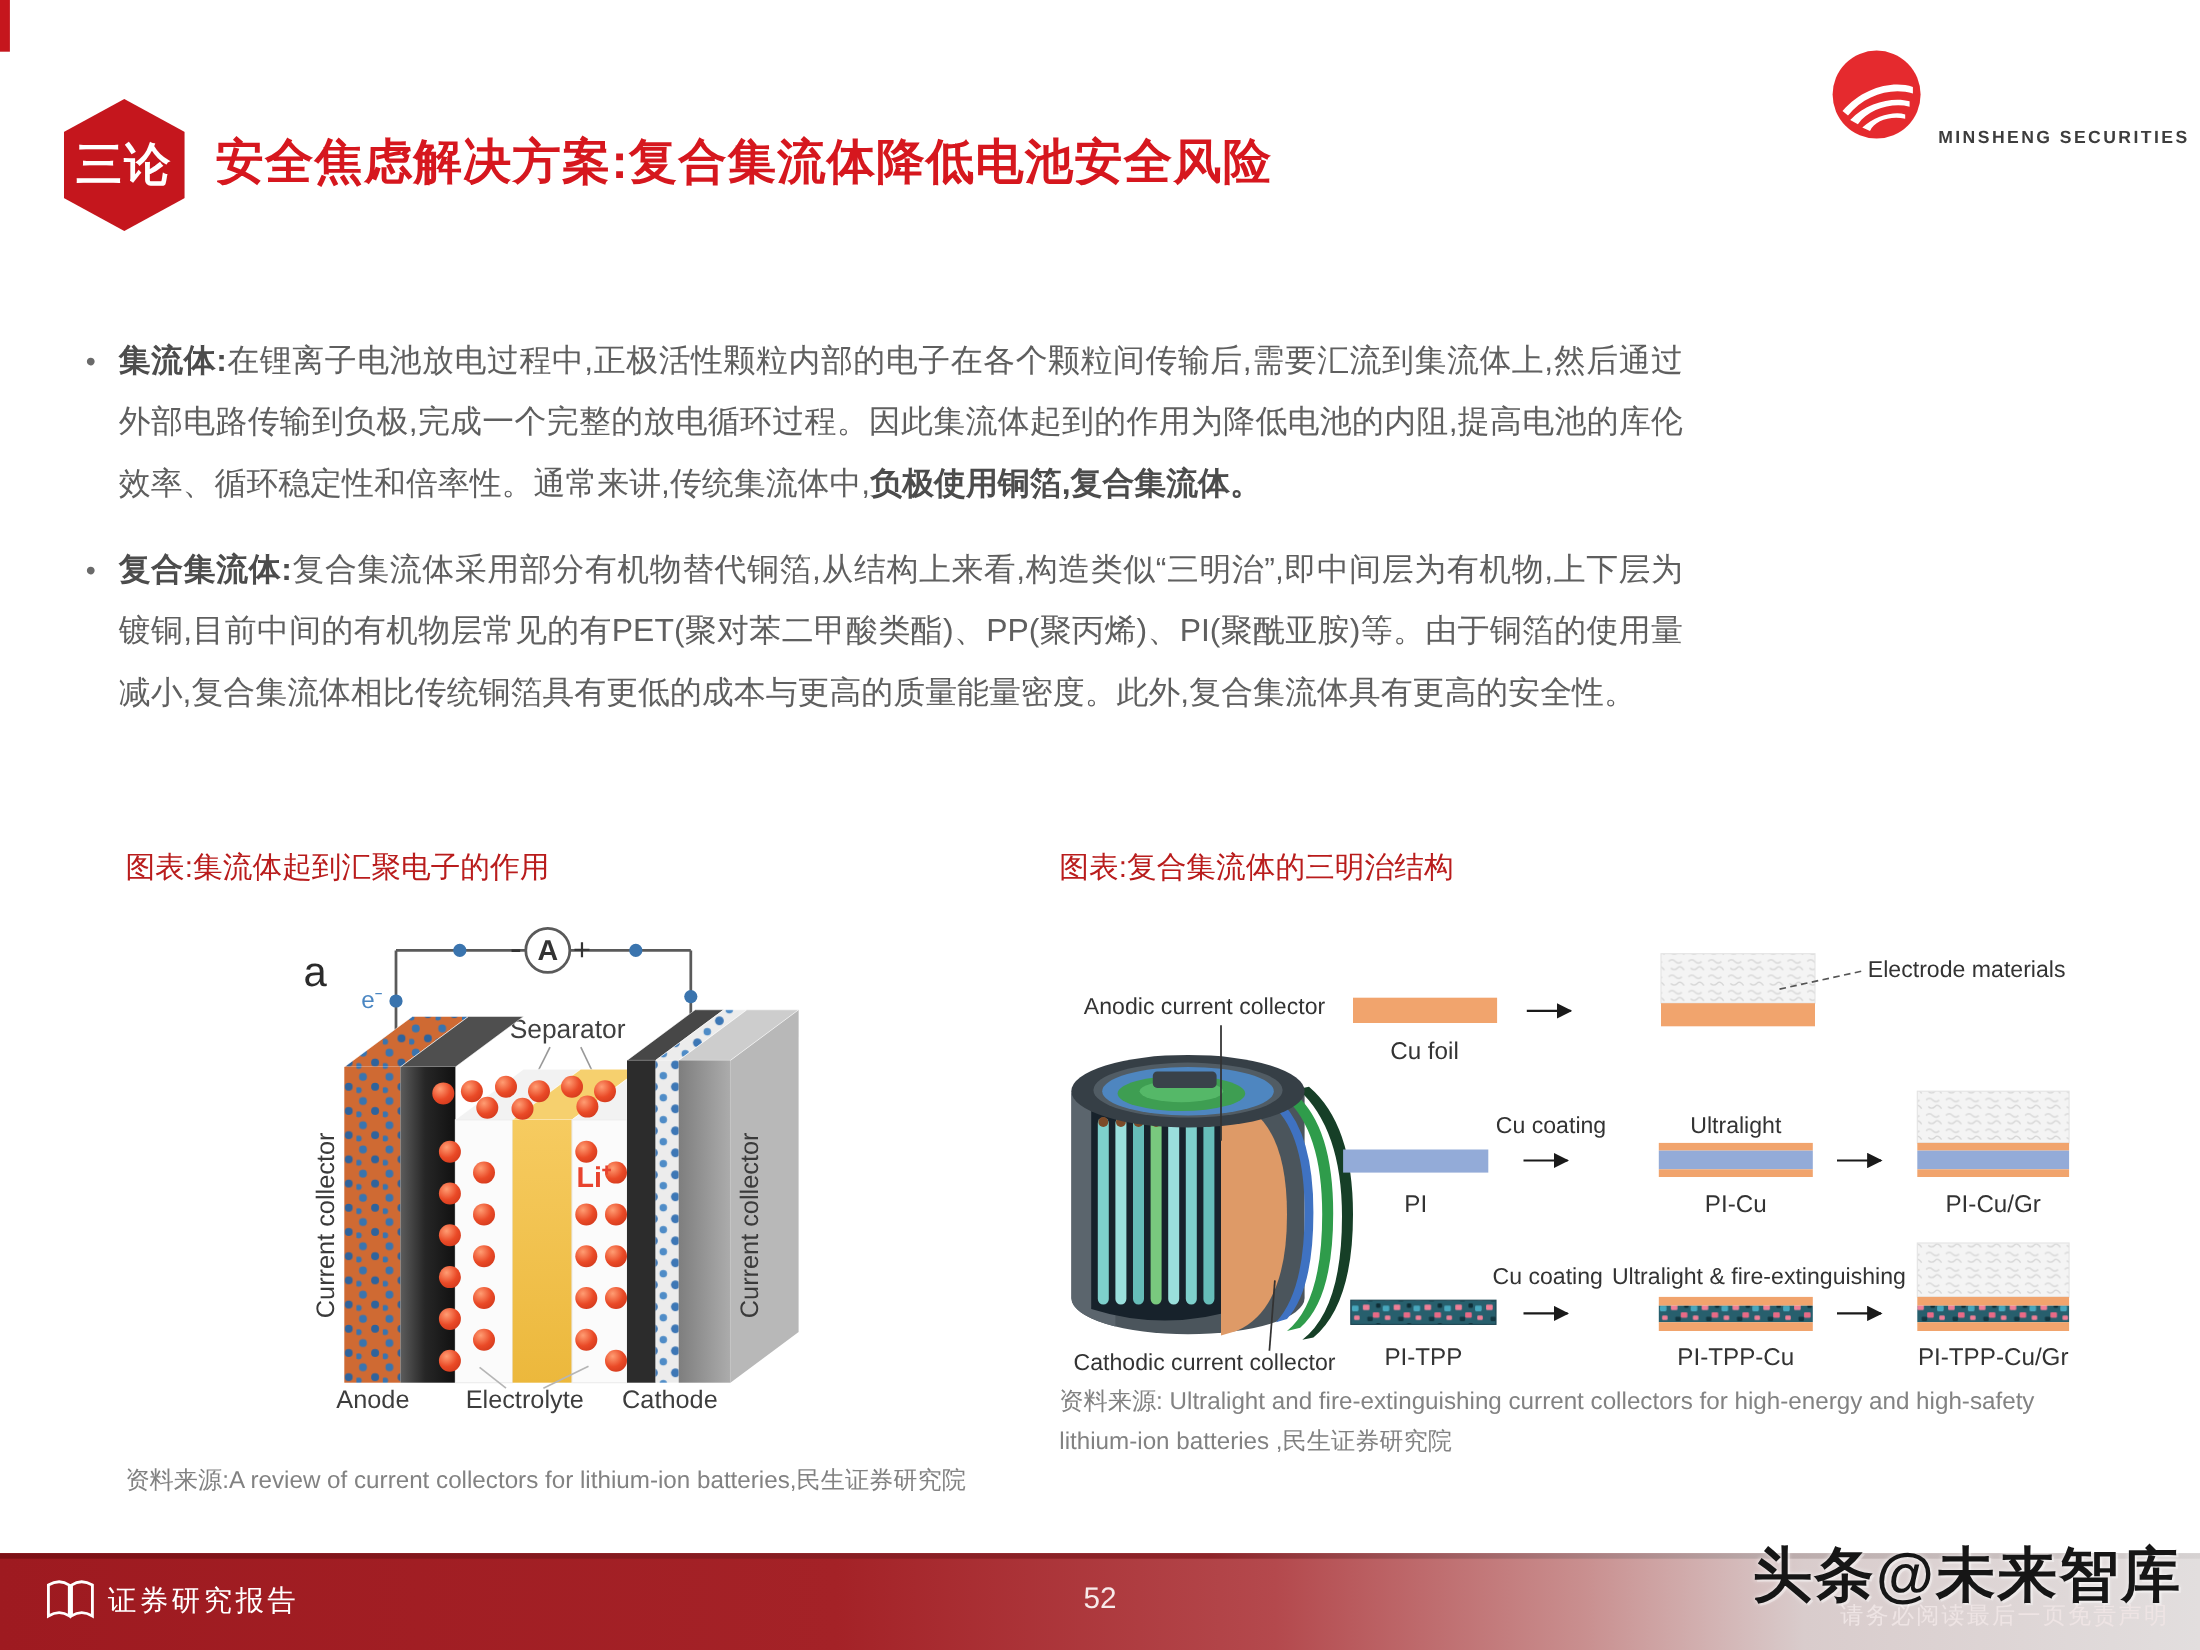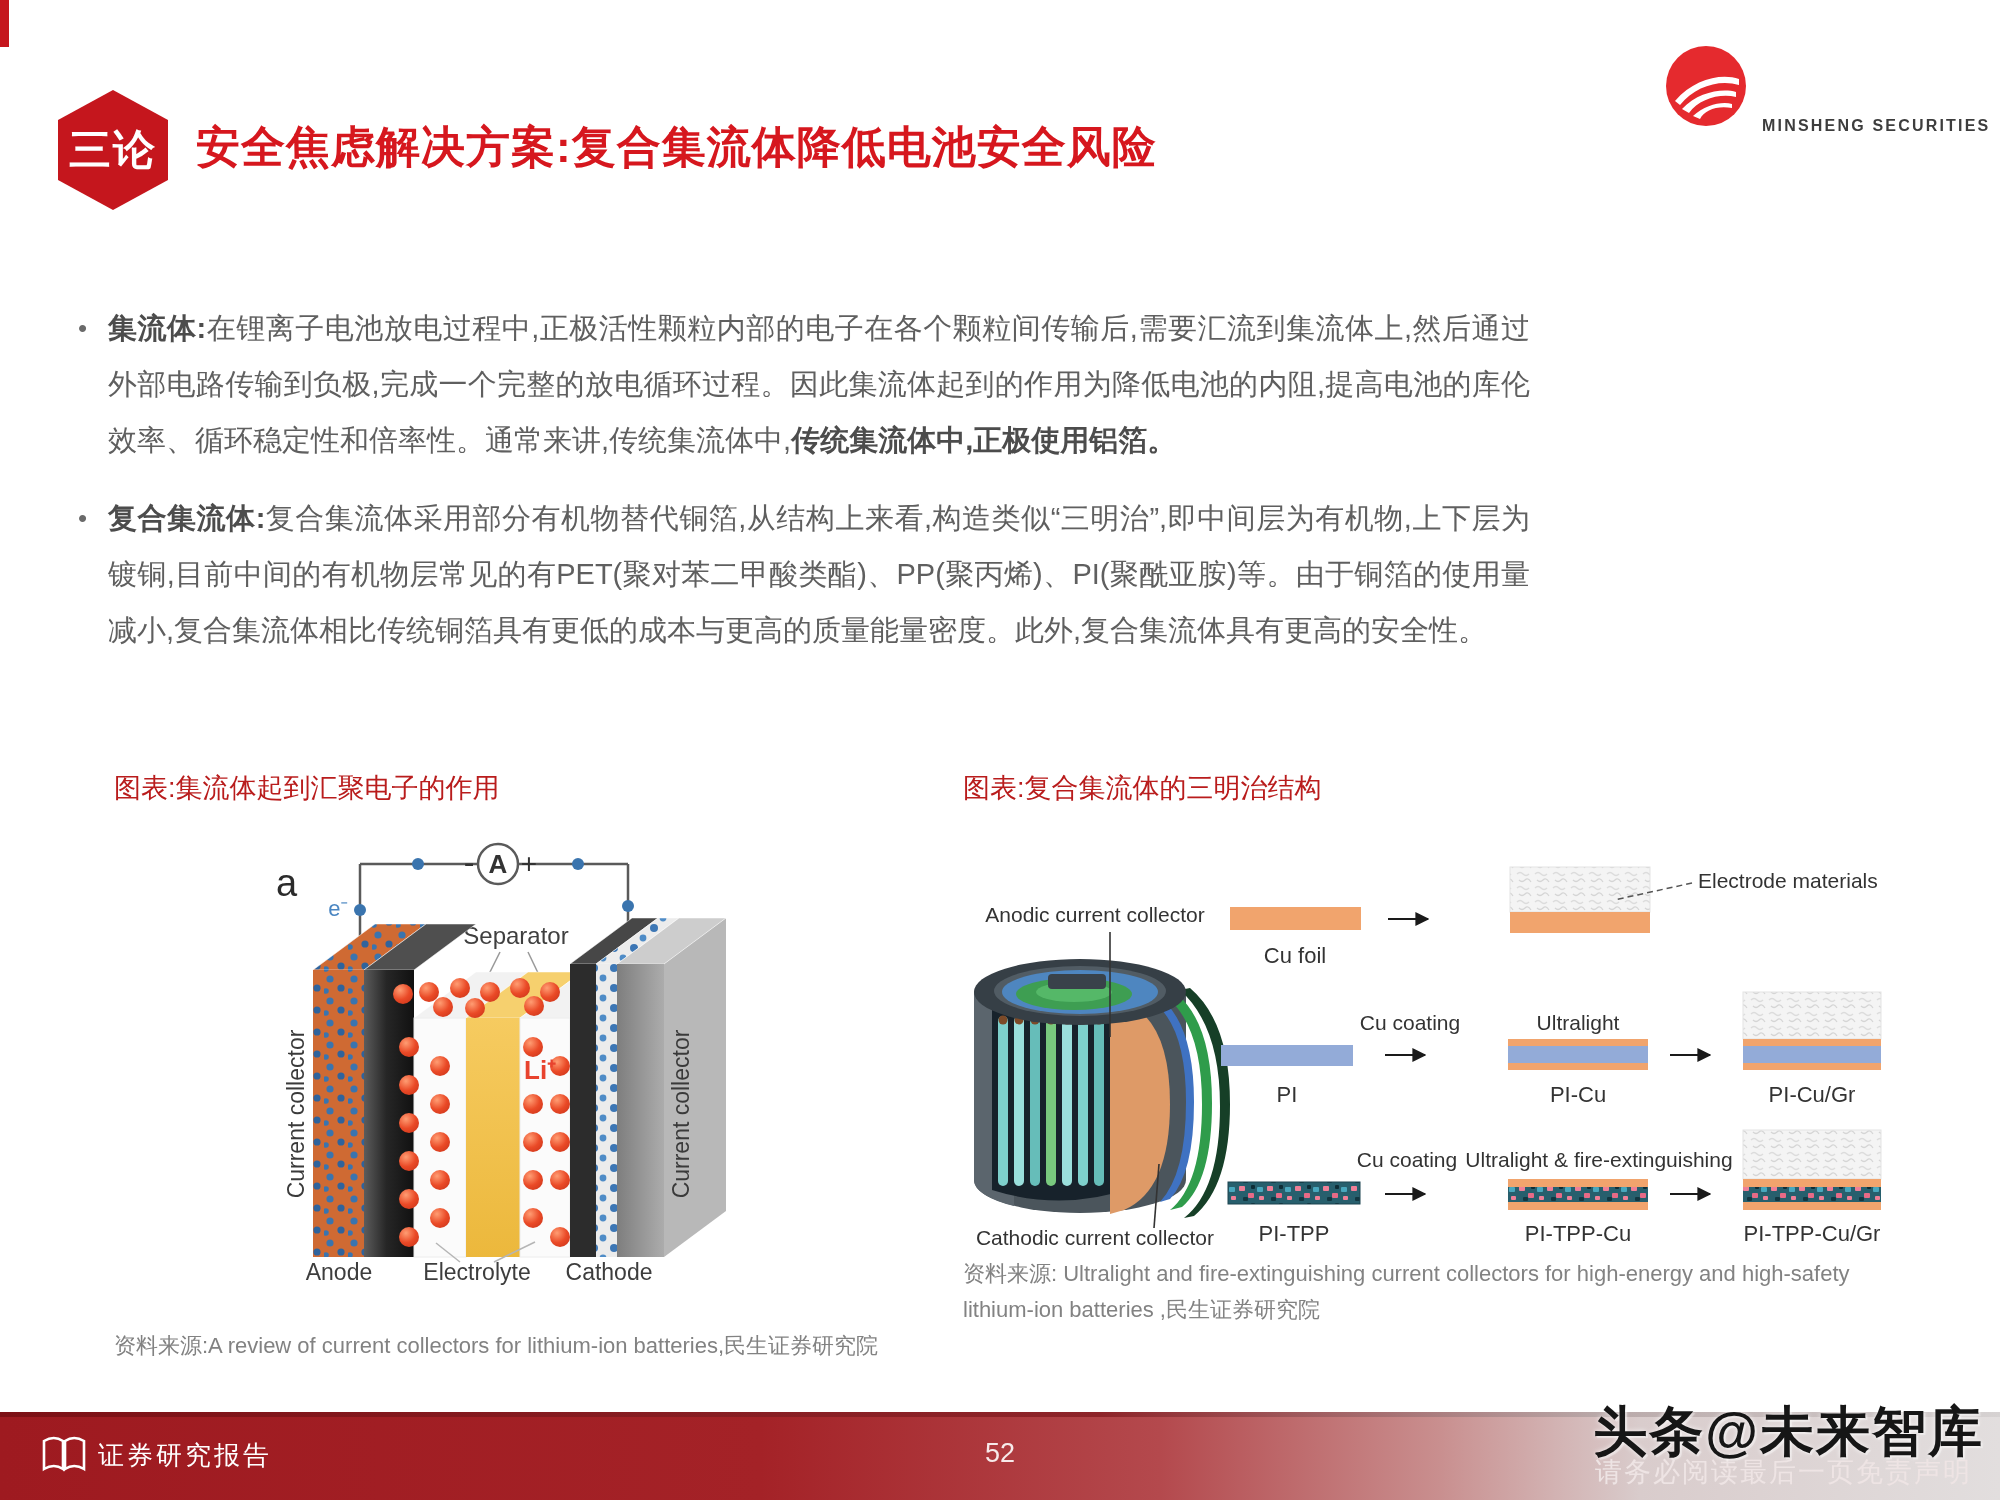--- a/index.html
+++ b/index.html
@@ -37,21 +37,21 @@
   .source.left{left:114px;top:1328px;width:840px;}
   .source.right{left:963px;top:1256px;width:930px;}
   
   .footer{position:absolute;left:0;top:1412px;width:2000px;height:88px;
           background:linear-gradient(to right,#9e1a20 0%,#a42227 38%,#b4494d 58%,#c98f8f 72%,#d9cccc 82%,#e2dede 100%);}
   .footer-topline{position:absolute;left:0;top:0;width:100%;height:5px;
           background:linear-gradient(to right,#7c1015 0%,#8d2429 55%,#b9a9a9 80%,#d6d2d2 100%);}
   .footer-book{position:absolute;left:40px;top:22px;}
   .footer-report{position:absolute;left:98px;top:26px;font-size:26px;color:#ffffff;letter-spacing:3px;white-space:nowrap;}
   .footer-page{position:absolute;left:50%;transform:translateX(-50%);top:26px;font-size:27px;color:#f7eaea;}
-  .footer-disclaimer{position:absolute;right:28px;top:42px;font-size:27px;color:#eee4e4;letter-spacing:2px;white-space:nowrap;}
+  .footer-disclaimer{position:absolute;right:28px;top:42px;font-size:21px;color:#eee4e4;letter-spacing:2px;white-space:nowrap;}
   .watermark{position:absolute;right:16px;top:1396px;font-size:54px;font-weight:bold;color:#161616;
              letter-spacing:2px;white-space:nowrap;z-index:5;
              text-shadow:0 0 5px rgba(255,255,255,0.85),2px 2px 0 rgba(255,255,255,0.35);}
   svg text{font-family:"Liberation Sans",sans-serif;}
 </style>
 </head>
 <body>
 
 <div class="page">
 
@@ -68,21 +68,21 @@
       <path d="M11,57 C30,35 57,29 75,35 L75,41 C56,35 31,42 16,61 Z" fill="#ffffff"></path>
       <path d="M18,65 C34,48 58,44 72,48 L72,53 C56,49 35,55 25,69 Z" fill="#ffffff"></path>
       <path d="M29,72 C41,61 58,57 68,60 L68,64 C54,61 40,66 36,75 Z" fill="#ffffff"></path>
     </svg>
     <div class="logo-en">MINSHENG SECURITIES</div>
   </div>
 
   <div class="bullets">
     <div class="bullet">
       <span class="dot">•</span>
-      <span class="lead">集流体:</span><span>在锂离子电池放电过程中,正极活性颗粒内部的电子在各个颗粒间传输后,需要汇流到集流体上,然后通过外部电路传输到负极,完成一个完整的放电循环过程。因此集流体起到的作用为降低电池的内阻,提高电池的库伦效率、循环稳定性和倍率性。通常来讲,传统集流体中,</span><span class="boldseg">传统集流体中,正极使用铝箔。</span>
+      <span class="lead">集流体:</span><span>在锂离子电池放电过程中,正极活性颗粒内部的电子在各个颗粒间传输后,需要汇流到集流体上,然后通过外部电路传输到负极,完成一个完整的放电循环过程。因此集流体起到的作用为降低电池的内阻,提高电池的库伦效率、循环稳定性和倍率性。通常来讲,传统集流体中,</span><span class="boldseg">负极使用铜箔,复合集流体。</span>
     </div>
     <div class="bullet">
       <span class="dot">•</span>
       <span class="lead">复合集流体:</span><span>复合集流体采用部分有机物替代铜箔,从结构上来看,构造类似“三明治”,即中间层为有机物,上下层为镀铜,目前中间的有机物层常见的有PET(聚对苯二甲酸类酯)、PP(聚丙烯)、PI(聚酰亚胺)等。由于铜箔的使用量减小,复合集流体相比传统铜箔具有更低的成本与更高的质量能量密度。此外,复合集流体具有更高的安全性。</span><span class="boldseg"></span>
     </div>
   </div>
 
   <div class="fig-title left">图表:集流体起到汇聚电子的作用</div>
   <div class="fig-title right">图表:复合集流体的三明治结构</div>
 

